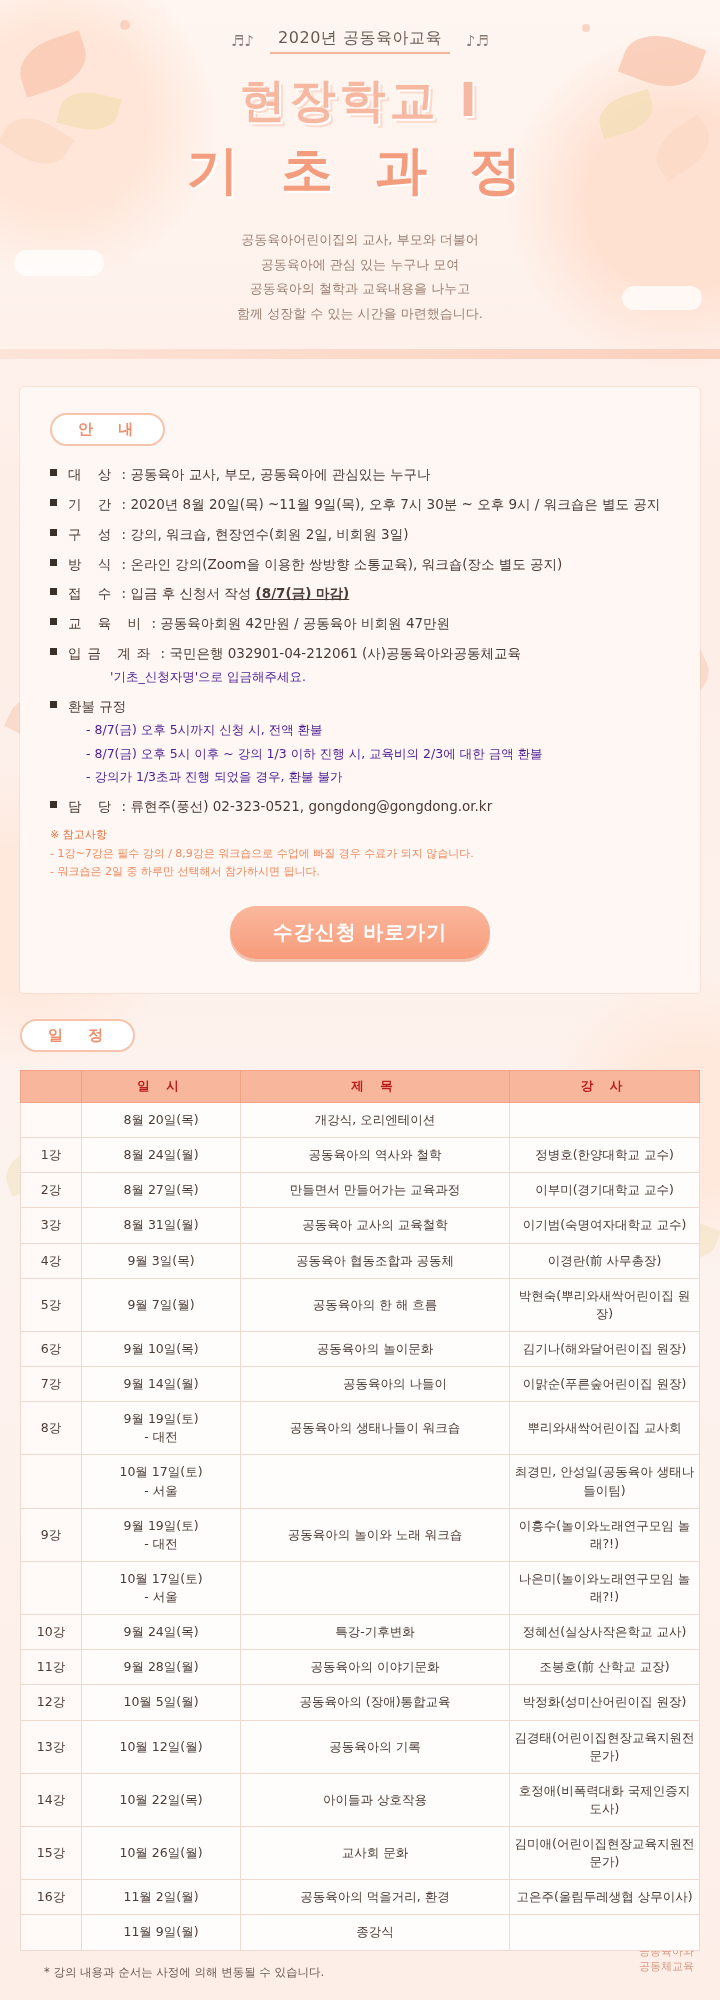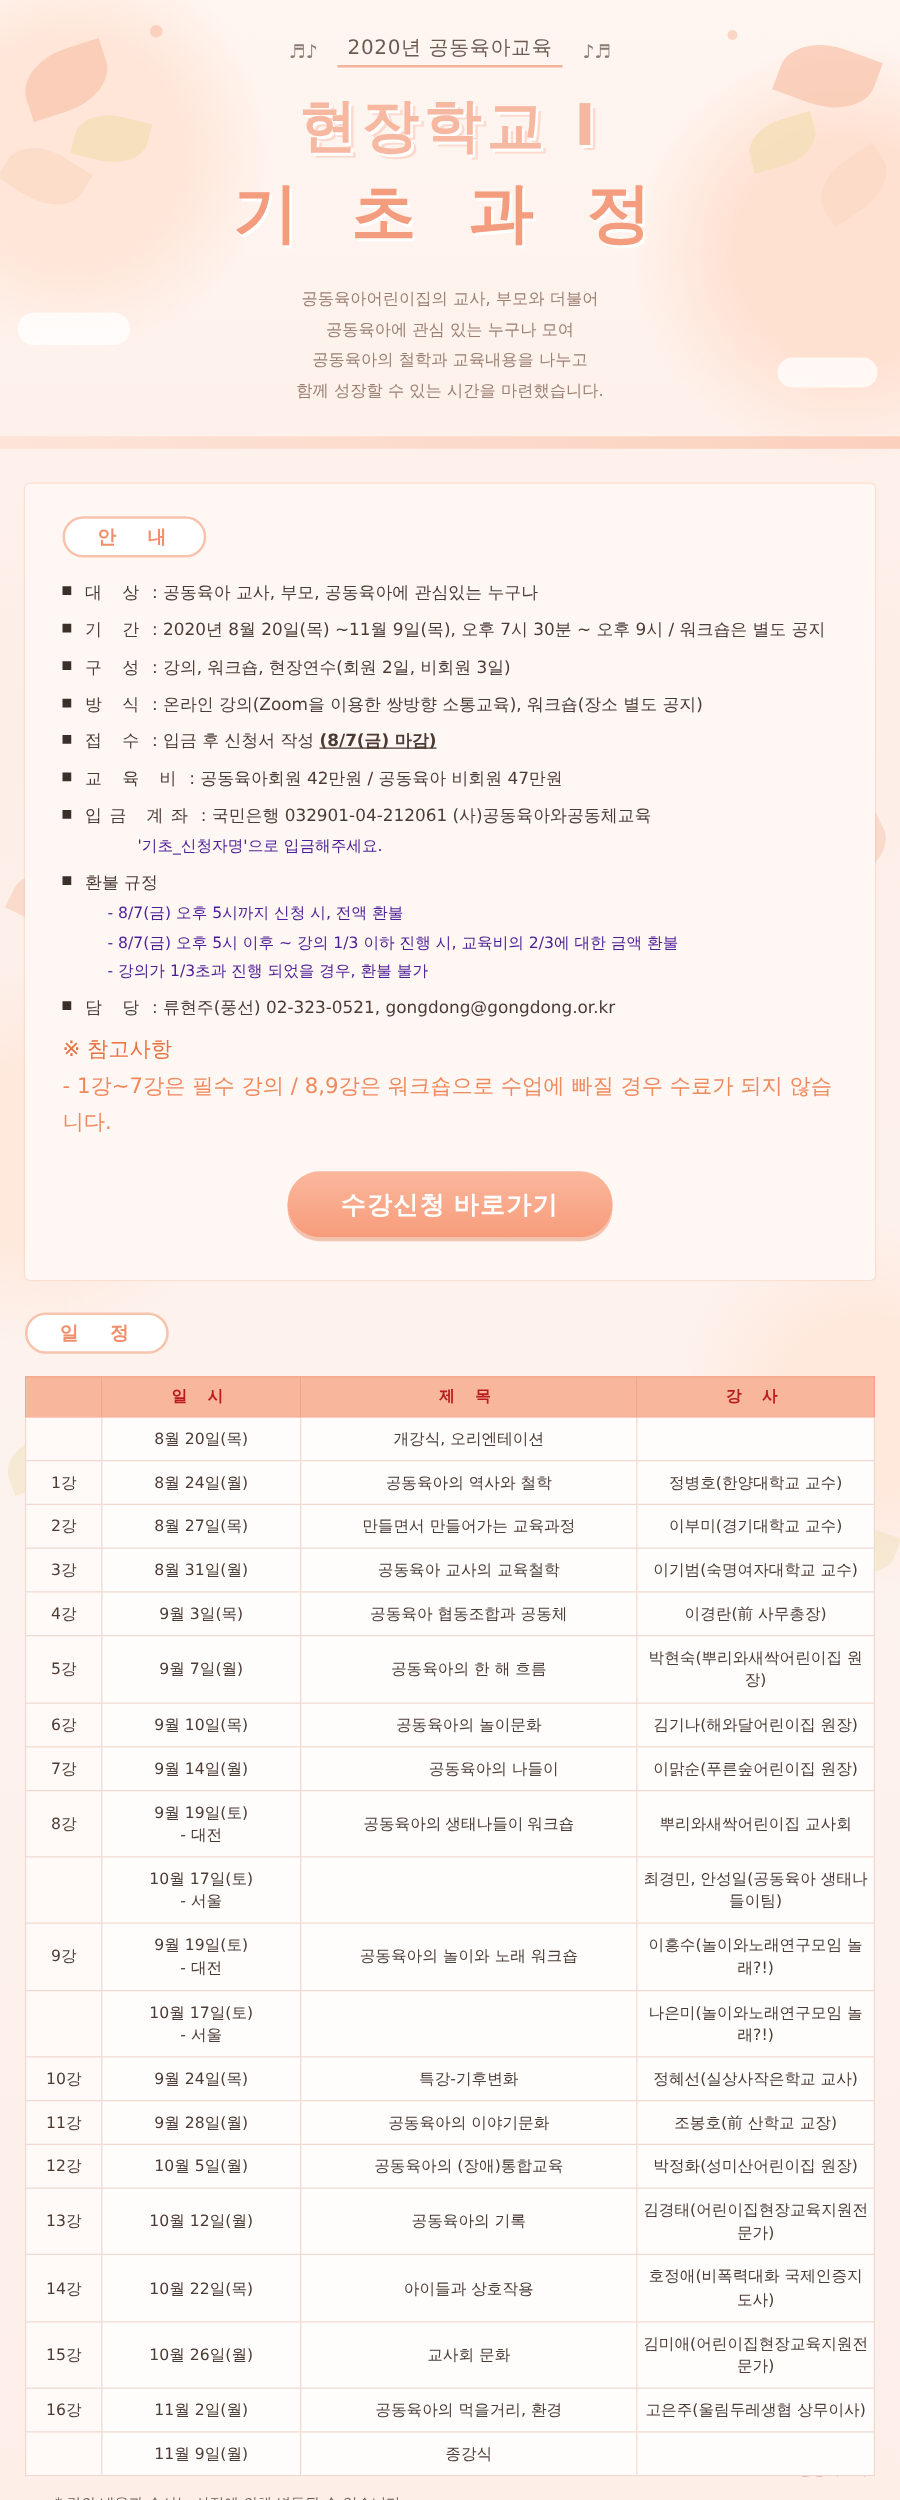--- a/index.html
+++ b/index.html
@@ -95,21 +95,21 @@
   .sub{
     padding-left:18px;
     font-size:12.5px;
     line-height:1.7;
     color:#4c1d95;
     margin:2px 0 0;
   }
   .strong-u{font-weight:bold;text-decoration:underline;}
   .notice{
     margin-top:4px;
-    font-size:17px;
+    font-size:11px;
     color:#f08a5d;
     line-height:1.7;
   }
   .notice .hd{color:#e8713f;}
 
   .cta{
     display:block;
     width:260px;
     margin:24px auto 4px;
     text-align:center;
@@ -239,20 +239,21 @@
         </li>
         <li>
           <span class="lbl">담    당</span>
           <span>: 류현주(풍선) 02-323-0521, gongdong@gongdong.or.kr</span>
         </li>
       </ul>
 
       <div class="notice">
         <div class="hd">※ 참고사항</div>
         <div>- 1강~7강은 필수 강의 / 8,9강은 워크숍으로 수업에 빠질 경우 수료가 되지 않습니다.</div>
+        <div>- 워크숍은 2일 중 하루만 선택해서 참가하시면 됩니다.</div>
       </div>
 
       <button class="cta">수강신청 바로가기</button>
     </div>
 
     <div class="sched">
       <div class="tag">일 정</div>
       <table>
         <thead>
           <tr>
@@ -308,21 +309,21 @@
             <tr>
               <td class="c1" style="white-space: pre-line;">7강</td>
               <td class="c2" style="white-space: pre-line;">9월 14일(월)</td>
               <td class="c3" style="white-space: pre-line; padding-left: 44px;">공동육아의 나들이</td>
               <td style="white-space: pre-line;">이맑순(푸른숲어린이집 원장)</td>
             </tr>
             <tr>
               <td class="c1" style="white-space: pre-line;">8강</td>
               <td class="c2" style="white-space: pre-line;">9월 19일(토)
 - 대전</td>
-              <td class="c3" style="white-space: pre-line; font-family: Liberation Serif, serif;">공동육아의 생태나들이 워크숍</td>
+              <td class="c3" style="white-space: pre-line;">공동육아의 생태나들이 워크숍</td>
               <td style="white-space: pre-line;">뿌리와새싹어린이집 교사회</td>
             </tr>
             <tr>
               <td class="c1" style="white-space: pre-line;"></td>
               <td class="c2" style="white-space: pre-line;">10월 17일(토)
 - 서울</td>
               <td class="c3" style="white-space: pre-line;"></td>
               <td style="white-space: pre-line;">최경민, 안성일(공동육아 생태나들이팀)</td>
             </tr>
             <tr>

